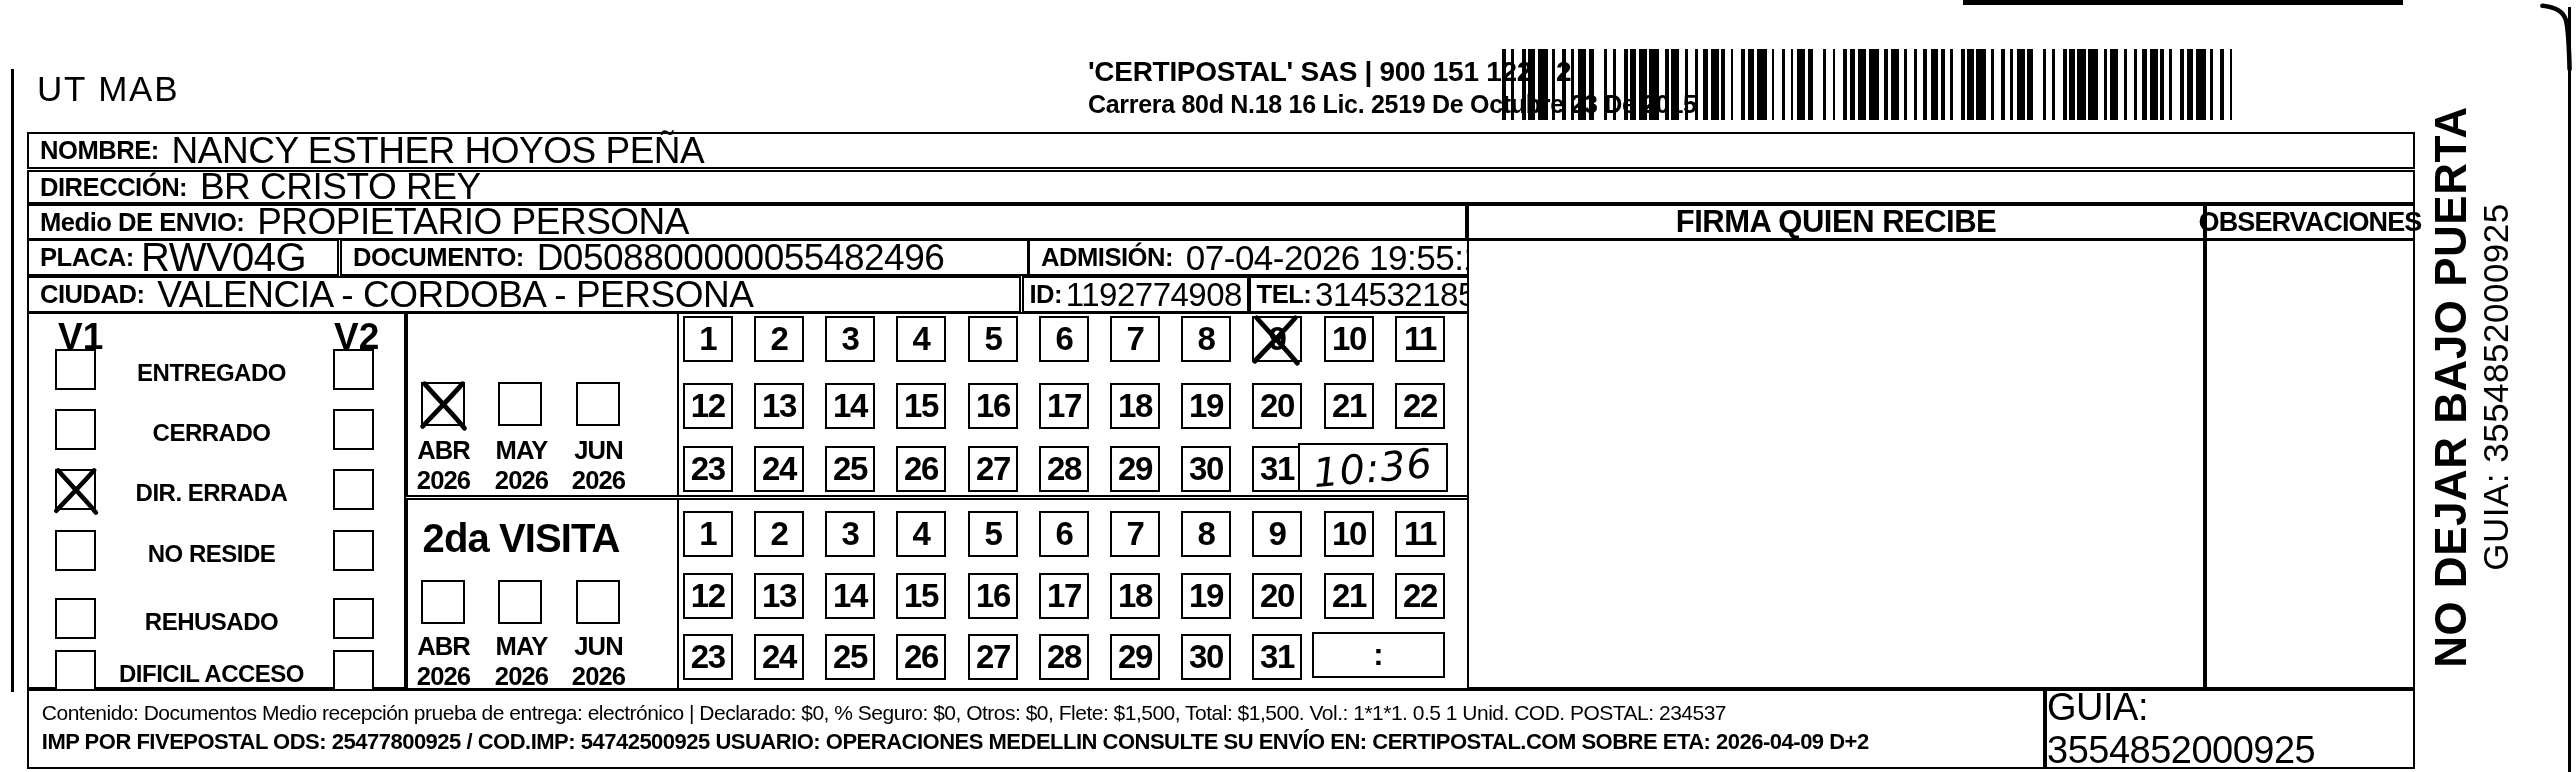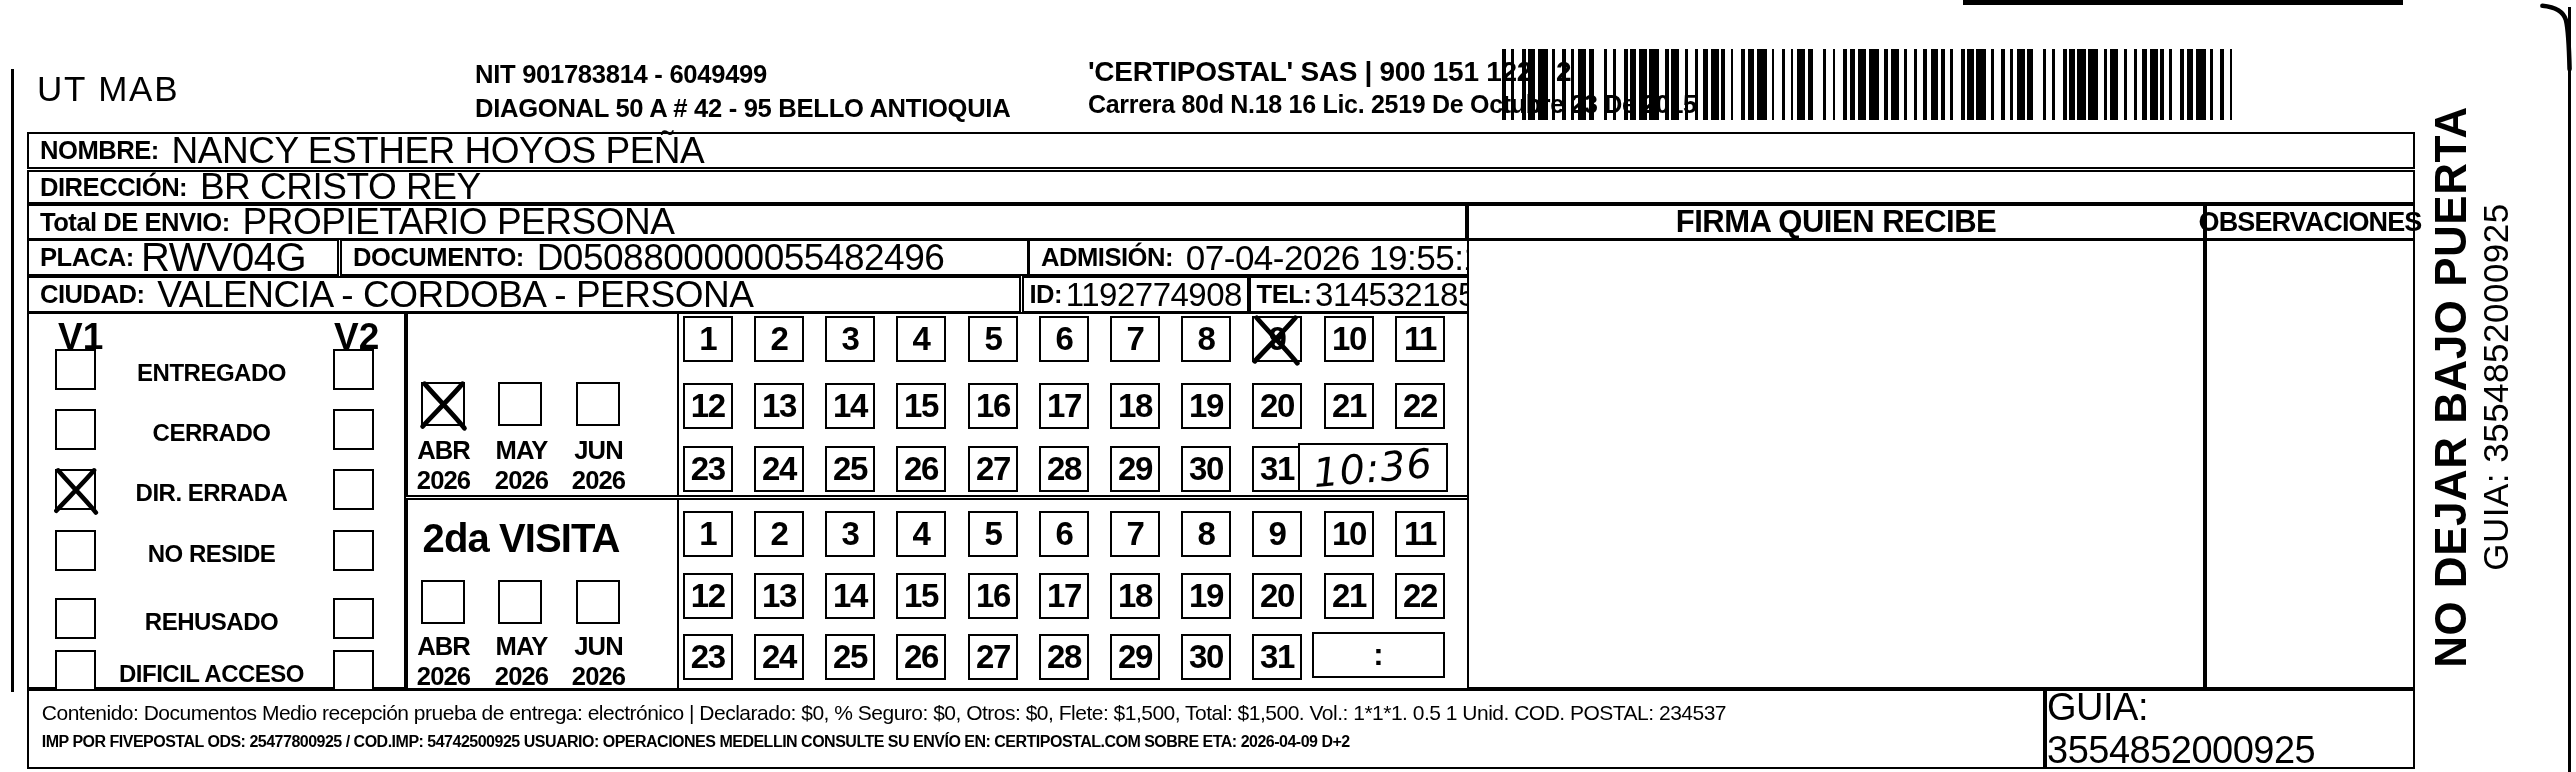--- a/index.html
+++ b/index.html
@@ -35,21 +35,21 @@
   .daybox{position:absolute;width:50px;height:46px;border:2.7px solid #000;box-sizing:border-box;
           display:flex;align-items:center;justify-content:center;
           font-weight:bold;font-size:33px;letter-spacing:-1.4px;}
   .timebox{position:absolute;border:2.7px solid #000;box-sizing:border-box;
            display:flex;align-items:center;justify-content:center;background:#fff;}
   .hand{font-family:"DejaVu Sans",sans-serif;font-style:italic;font-size:40px;
         transform:rotate(-5deg);letter-spacing:0.9px;}
   .colon{font-size:31px;font-weight:bold;}
   .xmark{position:absolute;left:-6.4px;top:-7.3px;pointer-events:none;}
   .ftline1{font-size:21px;letter-spacing:-0.5px;line-height:29px;white-space:nowrap;}
-  .ftline2{font-size:16px;font-weight:bold;letter-spacing:-0.5px;line-height:29px;white-space:nowrap;}
+  .ftline2{font-size:22px;font-weight:bold;letter-spacing:-0.5px;line-height:29px;white-space:nowrap;}
   .guiacell{display:flex;align-items:center;justify-content:center;font-size:38px;letter-spacing:-0.5px;}
   .sideblock{position:absolute;left:2471px;top:387px;width:603px;
              transform:translate(-50%,-50%) rotate(-90deg);text-align:center;white-space:nowrap;}
   .side1{font-size:44px;font-weight:bold;letter-spacing:0.5px;}
   .side2{font-size:35px;letter-spacing:0.5px;}
   .artifact{position:absolute;background:#000;}
 </style>
 </head>
 <body>
 
@@ -57,24 +57,20 @@
 
   <div class="artifact" style="left:11px;top:69px;width:2.7px;height:623px;"></div>
   <div class="artifact" style="left:2568px;top:7.3px;width:2.7px;height:765px;"></div>
   <div class="artifact" style="left:1963px;top:0;width:440px;height:4.6px;"></div>
   <svg class="abs" style="left:2537px;top:0;" width="38" height="73" viewBox="0 0 42 80">
     <path d="M6 6 q22 2 26 16 q3 12 4 54" stroke="#000" stroke-width="5" fill="none" stroke-linecap="round"></path>
   </svg>
 
   <div class="hdrtxt utmab" style="left:37px;top:69px;">UT MAB</div>
 
-  <div class="hdrtxt" style="left:475px;top:57px;">
-    <div class="nitline">NIT 901783814 - 6049499</div>
-    <div class="nitline">DIAGONAL 50 A # 42 - 95  BELLO  ANTIOQUIA</div>
-  </div>
 
 
   <div class="hdrtxt" style="left:1088px;top:53px;">
     <div class="coline1">'CERTIPOSTAL' SAS | 900 151 122 - 2</div>
     <div class="coline2">Carrera 80d N.18 16  Lic. 2519 De Octubre 23 De 2015</div>
   </div>
 
   <div class="barcode" id="barcode" style="left:1502px;top:49px;width:741px;height:71px;">
       <i class="" style="width:3.7px"></i>
       <i class="g" style="width:5.5px"></i>
@@ -229,21 +225,21 @@
   <div class="cell fieldrow" style="left:27px;top:170px;width:2388px;height:34px;">
     <span class="flabel">DIRECCIÓN:</span>
     <span class="fval">BR CRISTO REY</span>
   </div>
   <div class="cell fieldrow" style="left:27px;top:132px;width:2388px;height:37px;">
     <span class="flabel">NOMBRE:</span>
     <span class="fval">NANCY ESTHER HOYOS PEÑA</span>
   </div>
 
   <div class="cell fieldrow" style="left:27px;top:204px;width:1440px;height:36px;">
-    <span class="flabel">Total DE ENVIO:</span>
+    <span class="flabel">Medio DE ENVIO:</span>
     <span class="fval">PROPIETARIO PERSONA</span>
   </div>
   <div class="cell hdrcell firmahdr" style="left:1467px;top:204px;width:738px;height:36px;">FIRMA QUIEN RECIBE</div>
   <div class="cell hdrcell obshdr" style="left:2205px;top:204px;width:210px;height:36px;">OBSERVACIONES</div>
 
   <div class="cell fieldrow" style="left:27px;top:239px;width:312px;height:37px;">
     <span class="flabel">PLACA:</span>
     <span class="fval" style="font-size:40px;margin-left:7.3px;">RWV04G</span>
   </div>
   <div class="cell fieldrow" style="left:340px;top:239px;width:689px;height:37px;text-align:center;">

